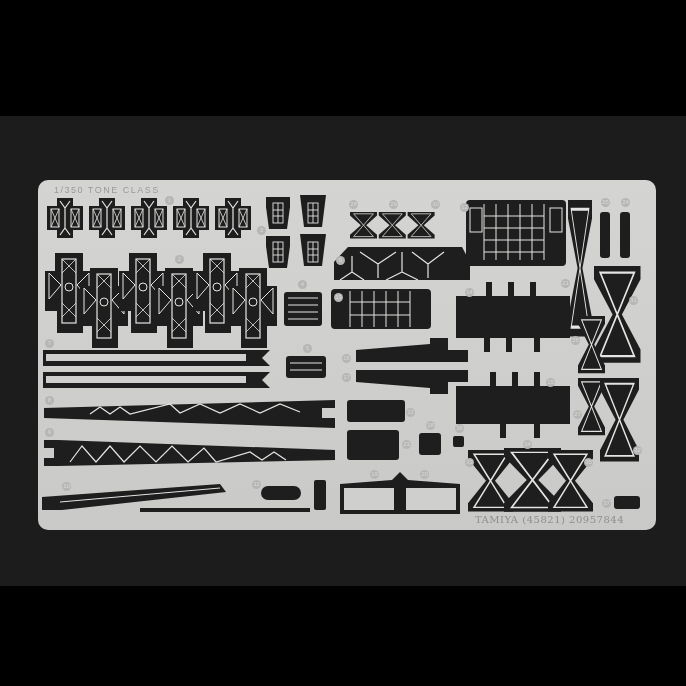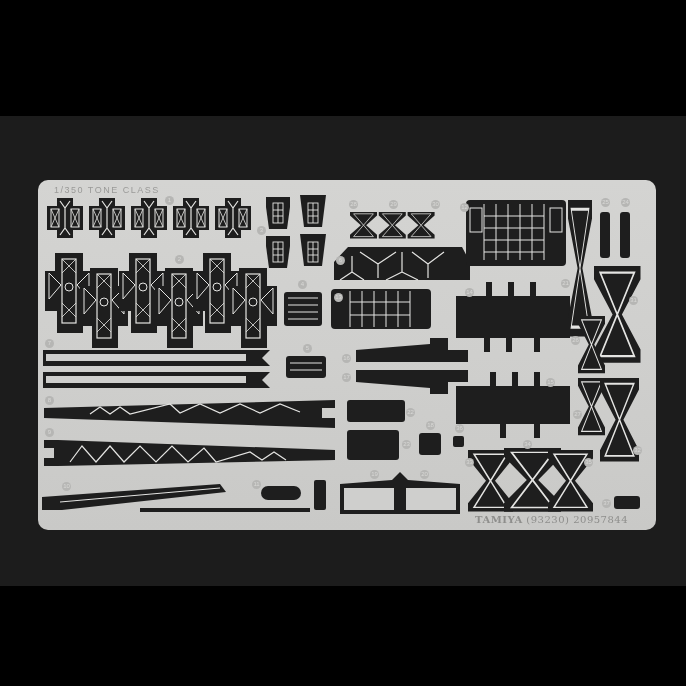--- a/index.html
+++ b/index.html
@@ -1,21 +1,21 @@
 <!DOCTYPE html>
 <html><head>
 <meta charset="utf-8">
 <style>
   html, body { margin:0; padding:0; }
   body { width:686px; height:686px; background:#000; position:relative; overflow:hidden; font-family:"Liberation Sans", sans-serif; }
   .band { position:absolute; left:0; width:686px; top:116px; height:470px; background:#1c1c1c; }
   .fret { position:absolute; left:38px; top:180px; width:618px; height:350px; background:linear-gradient(180deg,#d4d4d2 0%,#cfcfcd 50%,#c9c9c7 100%); border-radius:10px; }
   .scale-label { position:absolute; left:54px; top:185px; font-size:9px; letter-spacing:1.5px; color:#9a9a98; }
   .brand { position:absolute; left:475px; top:514px; font-size:10px; color:#8e8e8c; letter-spacing:0.5px; font-family:"DejaVu Serif", serif; }
-  .brand b { font-weight:bold; }
+  .brand b { font-weight:normal; }
   .num { position:absolute; width:9px; height:9px; border-radius:50%; background:#b6b6b4; color:#d8d8d6; font-size:6px; line-height:9px; text-align:center; }
   svg { position:absolute; left:0; top:0; }
 </style>
 </head>
 <body>
 
 <div class="band"></div>
 <div class="fret"></div>
 
 <div class="scale-label">1/350  TONE  CLASS</div>
@@ -200,21 +200,21 @@
 
   <g>
     <path d="M340 484 L392 480 L400 472 L408 480 L460 484 V514 H340 Z" fill="#1e1e1e"></path>
     <rect x="344" y="488" width="50" height="22" fill="#cfcfcd"></rect>
     <rect x="406" y="488" width="50" height="22" fill="#cfcfcd"></rect>
   </g>
 </svg>
 
 <div class="brand">
   <b>TAMIYA</b>
-  <span>(93230)</span>
+  <span>(45821)</span>
   <span>20957844</span>
 </div>
 
 <div class="num" style="left:165px;top:196px">1</div>
 <div class="num" style="left:175px;top:255px">2</div>
 <div class="num" style="left:257px;top:226px">3</div>
 <div class="num" style="left:298px;top:280px">4</div>
 <div class="num" style="left:303px;top:344px">5</div>
 <div class="num" style="left:336px;top:256px">6</div>
 <div class="num" style="left:45px;top:339px">7</div>

